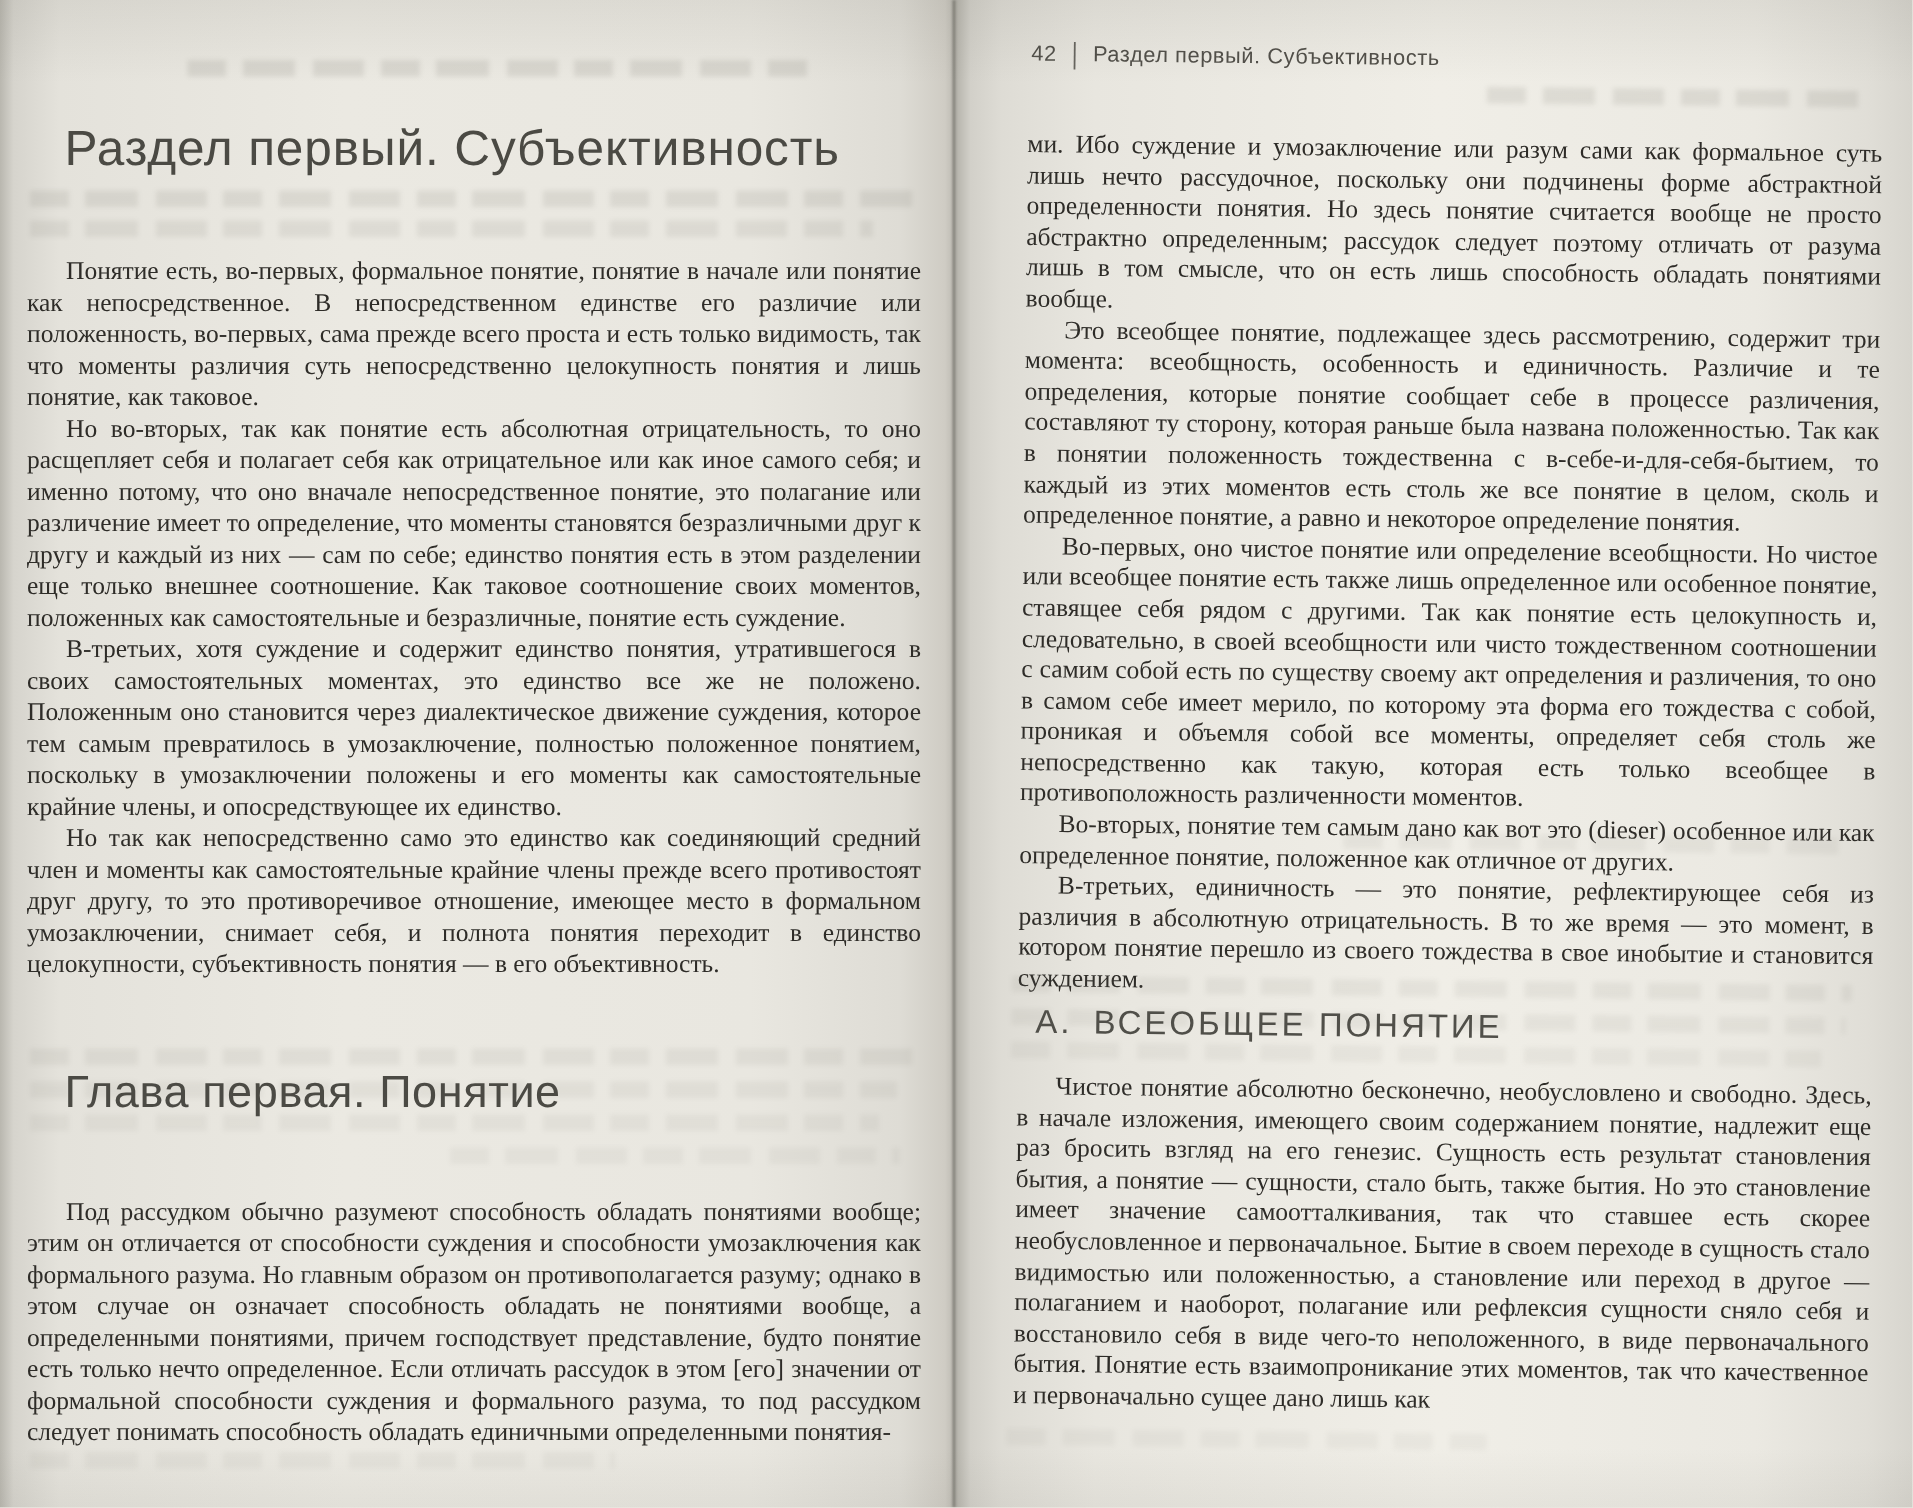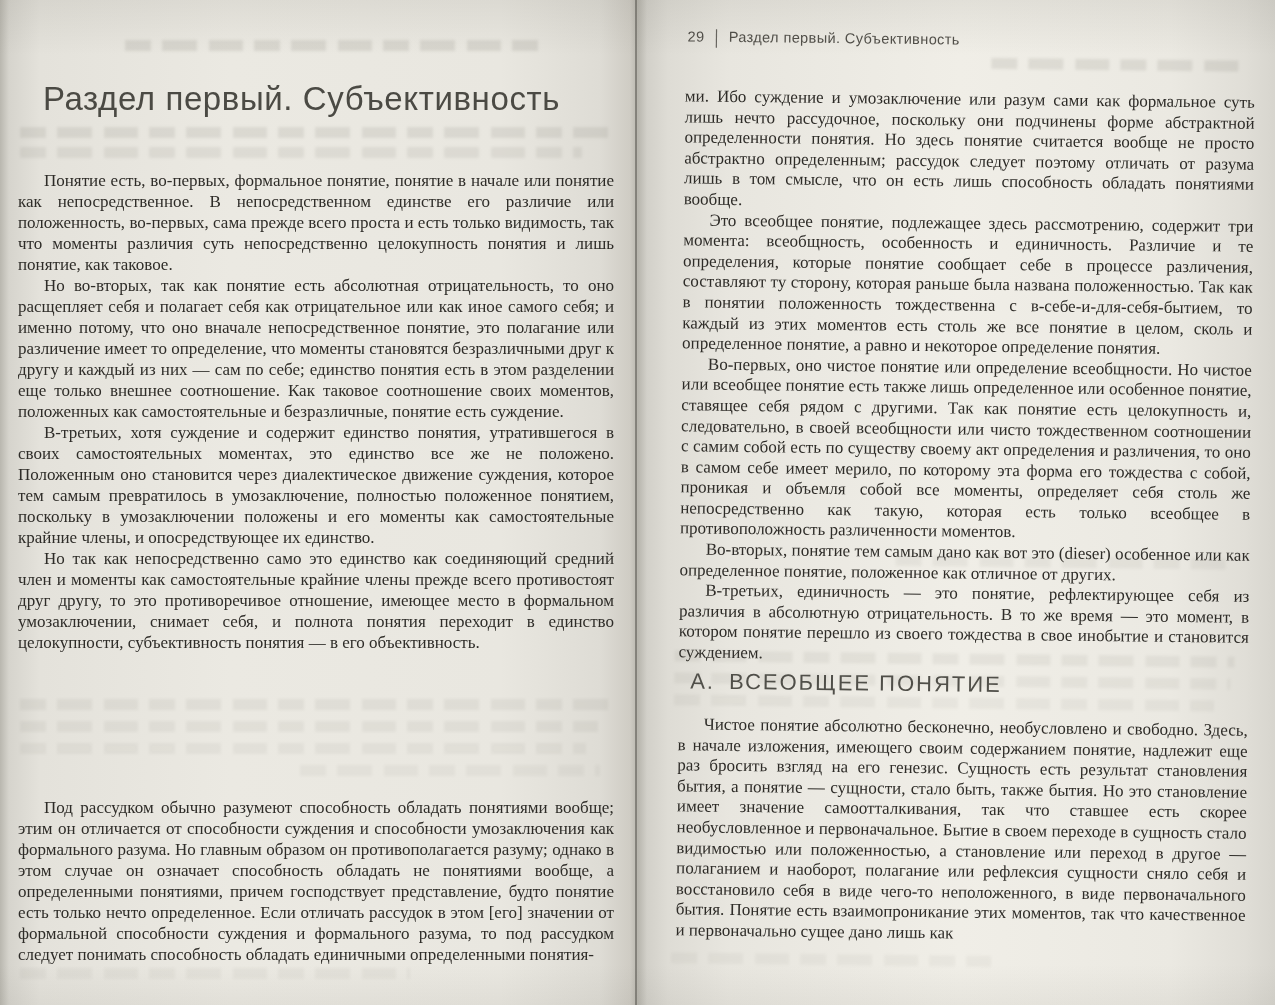--- a/index.html
+++ b/index.html
@@ -77,34 +77,35 @@
       <p>Но во-вторых, так как понятие есть абсолютная отрицательность, то оно расщепляет себя и полагает себя как отрицательное или как иное самого себя; и именно потому, что оно вначале непосредственное понятие, это полагание или различение имеет то определение, что моменты становятся безразличными друг к другу и каждый из них — сам по себе; единство понятия есть в этом разделении еще только внешнее соотношение. Как таковое соотношение своих моментов, положенных как самостоятельные и безразличные, понятие есть суждение.</p>
       <p>В-третьих, хотя суждение и содержит единство понятия, утратившегося в своих самостоятельных моментах, это единство все же не положено. Положенным оно становится через диалектическое движение суждения, которое тем самым превратилось в умозаключение, полностью положенное понятием, поскольку в умозаключении положены и его моменты как самостоятельные крайние члены, и опосредствующее их единство.</p>
       <p>Но так как непосредственно само это единство как соединяющий средний член и моменты как самостоятельные крайние члены прежде всего противостоят друг другу, то это противоречивое отношение, имеющее место в формальном умозаключении, снимает себя, и полнота понятия переходит в единство целокупности, субъективность понятия — в его объективность.</p>
     </div>
 
     <div class="ghost" style="left:20px; top:699px; width:590px; opacity:.18;"></div>
     <div class="ghost" style="left:20px; top:721px; width:578px; opacity:.16;"></div>
     <div class="ghost" style="left:20px; top:743px; width:566px; opacity:.14;"></div>
     <div class="ghost" style="left:300px; top:765px; width:300px; opacity:.13;"></div>
 
+    <h2 class="block" style="left:43px; top:712px;">Глава первая. Понятие</h2>
 
     <div class="block body-text" style="left:18px; top:797px; width:596px; height:215px;">
       <p>Под рассудком обычно разумеют способность обладать понятиями вообще; этим он отличается от способности суждения и способности умозаключения как формального разума. Но главным образом он противополагается разуму; однако в этом случае он означает способность обладать не понятиями вообще, а определенными понятиями, причем господствует представление, будто понятие есть только нечто определенное. Если отличать рассудок в этом [его] значении от формальной способности суждения и формального разума, то под рассудком следует понимать способность обладать единичными определенными понятия-</p>
     </div>
 
     <div class="ghost" style="left:20px; top:968px; width:390px; opacity:.13;"></div>
   </div>
 
   <div class="seam"></div>
 
   <div class="page-content right-content">
 
     <div class="running-head">
-      <span>29</span>
+      <span>42</span>
       <span class="sep">|</span>
       <span>Раздел первый. Субъективность</span>
     </div>
 
     <div class="ghost" style="left:340px; top:54px; width:248px; opacity:.28;"></div>
 
     <div class="block body-text" style="left:34px; top:86px; width:570px; height:578px;">
       <p class="noindent">ми. Ибо суждение и умозаключение или разум сами как формальное суть лишь нечто рассудочное, поскольку они подчинены форме абстрактной определенности понятия. Но здесь понятие считается вообще не просто абстрактно определенным; рассудок следует поэтому отличать от разума лишь в том смысле, что он есть лишь способность обладать понятиями вообще.</p>
       <p>Это всеобщее понятие, подлежащее здесь рассмотрению, содержит три момента: всеобщность, особенность и единичность. Различие и те определения, которые понятие сообщает себе в процессе различения, составляют ту сторону, которая раньше была названа положенностью. Так как в понятии положенность тождественна с в-себе-и-для-себя-бытием, то каждый из этих моментов есть столь же все понятие в целом, сколь и определенное понятие, а равно и некоторое определение понятия.</p>
       <p>Во-первых, оно чистое понятие или определение всеобщности. Но чистое или всеобщее понятие есть также лишь определенное или особенное понятие, ставящее себя рядом с другими. Так как понятие есть целокупность и, следовательно, в своей всеобщности или чисто тождественном соотношении с самим собой есть по существу своему акт определения и различения, то оно в самом себе имеет мерило, по которому эта форма его тождества с собой, проникая и объемля собой все моменты, определяет себя столь же непосредственно как такую, которая есть только всеобщее в противоположность различенности моментов.</p>

